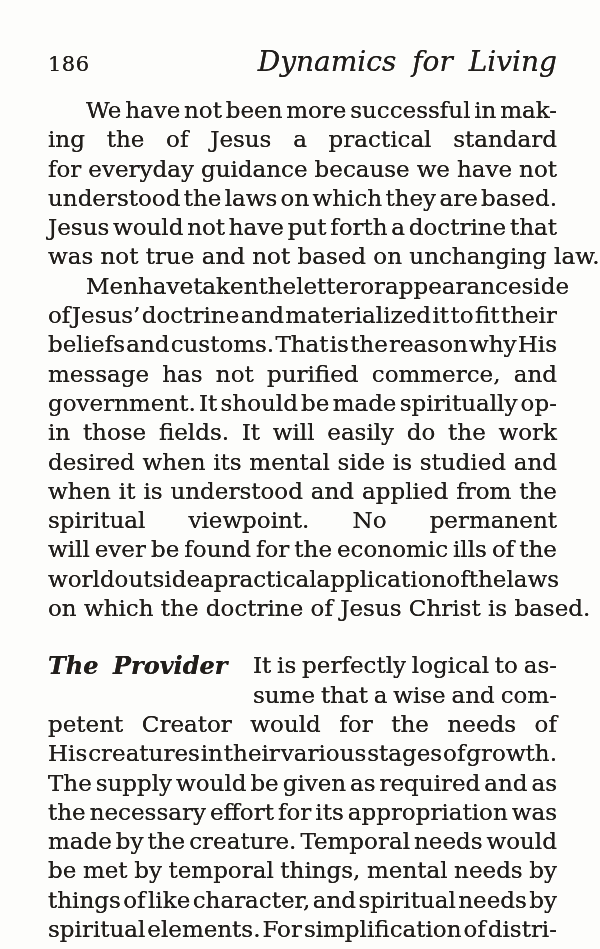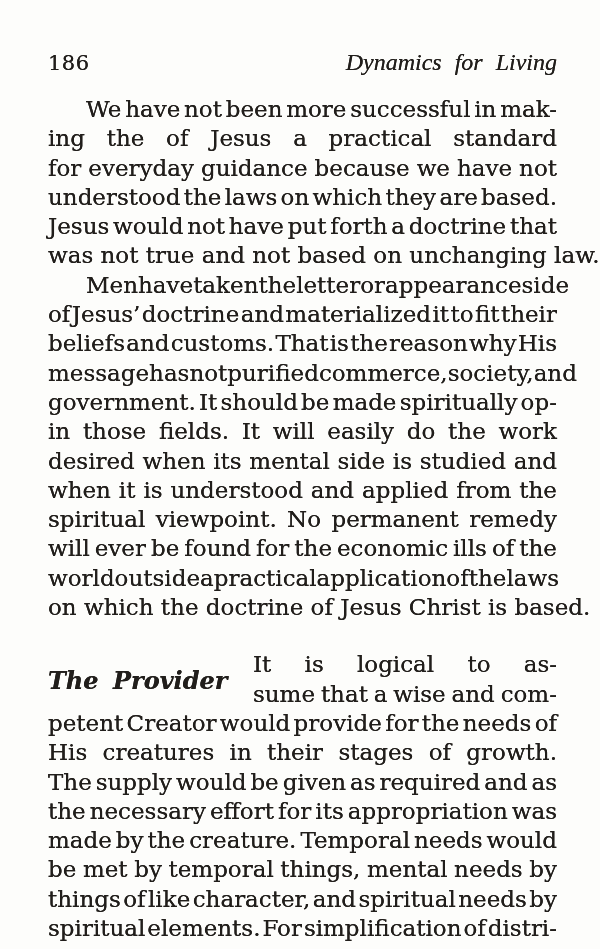--- a/index.html
+++ b/index.html
@@ -27,23 +27,22 @@
     justify-content: space-between;
     align-items: baseline;
     font-size: 21px;
     line-height: 26px;
   }
   .page-number {
     letter-spacing: 0.5px;
   }
   .running-title {
     font-style: italic;
-    font-size: 24px;
+    font-size: 28px;
     word-spacing: 7px;
-    font-family: Liberation Serif, serif;
   }
   .page-body {
     margin-top: 19px;
     font-size: 23px;
   }
   .line {
     height: 29.3px;
     line-height: 29.3px;
     white-space: nowrap;
   }
@@ -54,21 +53,21 @@
   .line.first-indent {
     padding-left: 38px;
   }
   .sidehead {
     position: relative;
     margin-top: 28px;
   }
   .sidehead-heading {
     position: absolute;
     left: 0;
-    top: 16px;
+    top: 0;
     font-style: italic;
     font-weight: bold;
     font-size: 24px;
     line-height: 29.3px;
     word-spacing: 6px;
   }
   .indent-block {
     margin-left: 205px;
   }
 </style>
@@ -165,21 +164,20 @@
           <span>reason</span>
           <span>why</span>
           <span>His</span>
         </div>
         <div class="line justified">
           <span>message</span>
           <span>has</span>
           <span>not</span>
           <span>purified</span>
           <span>commerce,</span>
-          <span>society,</span>
           <span>and</span>
         </div>
         <div class="line justified">
           <span>government.</span>
           <span>It</span>
           <span>should</span>
           <span>be</span>
           <span>made</span>
           <span>spiritually</span>
           <span>op-</span>
@@ -213,21 +211,20 @@
           <span>and</span>
           <span>applied</span>
           <span>from</span>
           <span>the</span>
         </div>
         <div class="line justified">
           <span>spiritual</span>
           <span>viewpoint.</span>
           <span>No</span>
           <span>permanent</span>
-          <span>remedy</span>
         </div>
         <div class="line justified">
           <span>will</span>
           <span>ever</span>
           <span>be</span>
           <span>found</span>
           <span>for</span>
           <span>the</span>
           <span>economic</span>
           <span>ills</span>
@@ -245,48 +242,49 @@
           <span>laws</span>
         </div>
         <div class="line plain">on which the doctrine of Jesus Christ is based.</div>
       </div>
       <div class="sidehead">
         <div class="sidehead-heading">The Provider</div>
         <div class="indent-block">
           <div class="line justified">
             <span>It</span>
             <span>is</span>
+            <span>perfectly</span>
             <span>logical</span>
             <span>to</span>
             <span>as-</span>
           </div>
           <div class="line justified">
             <span>sume</span>
             <span>that</span>
             <span>a</span>
             <span>wise</span>
             <span>and</span>
             <span>com-</span>
           </div>
         </div>
         <div class="line justified">
           <span>petent</span>
           <span>Creator</span>
           <span>would</span>
-          <span>provide</span>
           <span>for</span>
           <span>the</span>
           <span>needs</span>
           <span>of</span>
         </div>
         <div class="line justified">
           <span>His</span>
           <span>creatures</span>
           <span>in</span>
           <span>their</span>
+          <span>various</span>
           <span>stages</span>
           <span>of</span>
           <span>growth.</span>
         </div>
         <div class="line justified">
           <span>The</span>
           <span>supply</span>
           <span>would</span>
           <span>be</span>
           <span>given</span>

